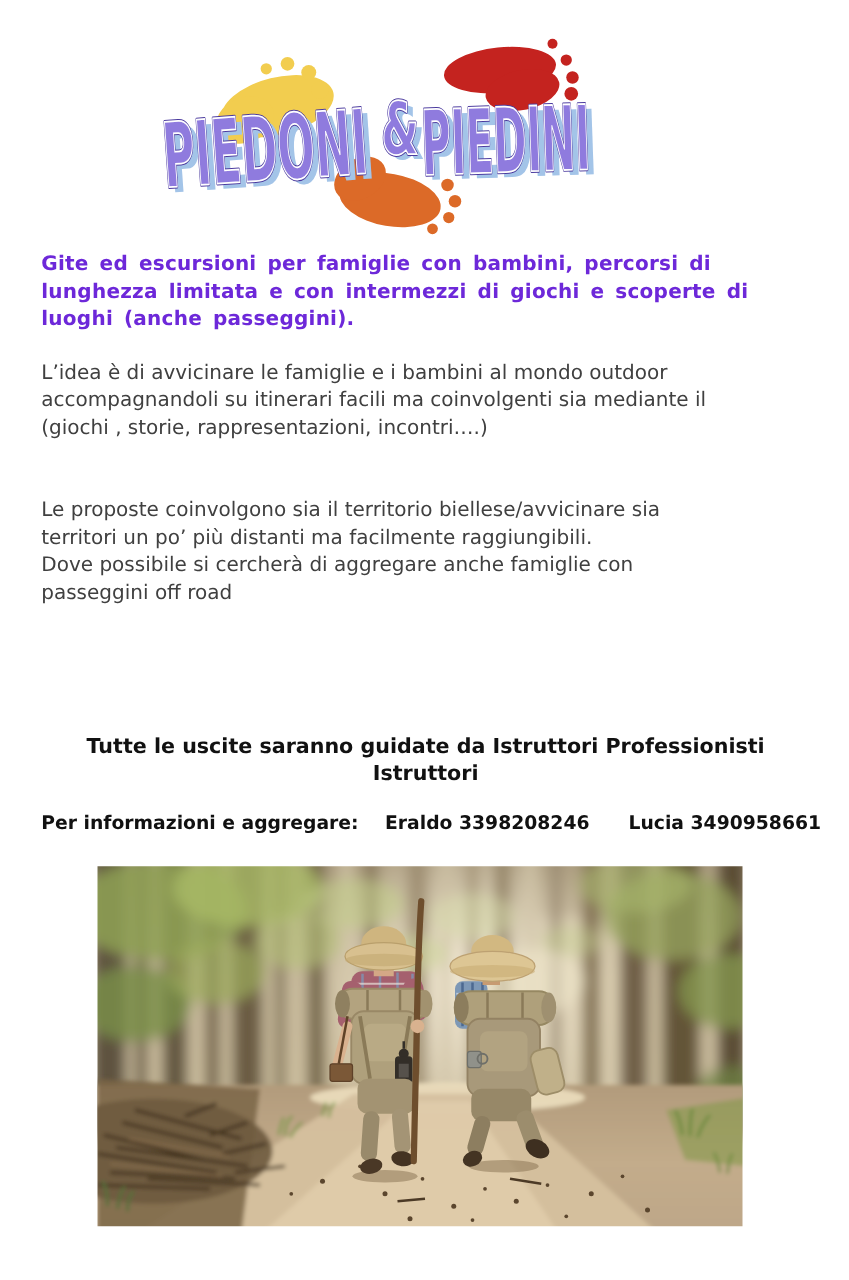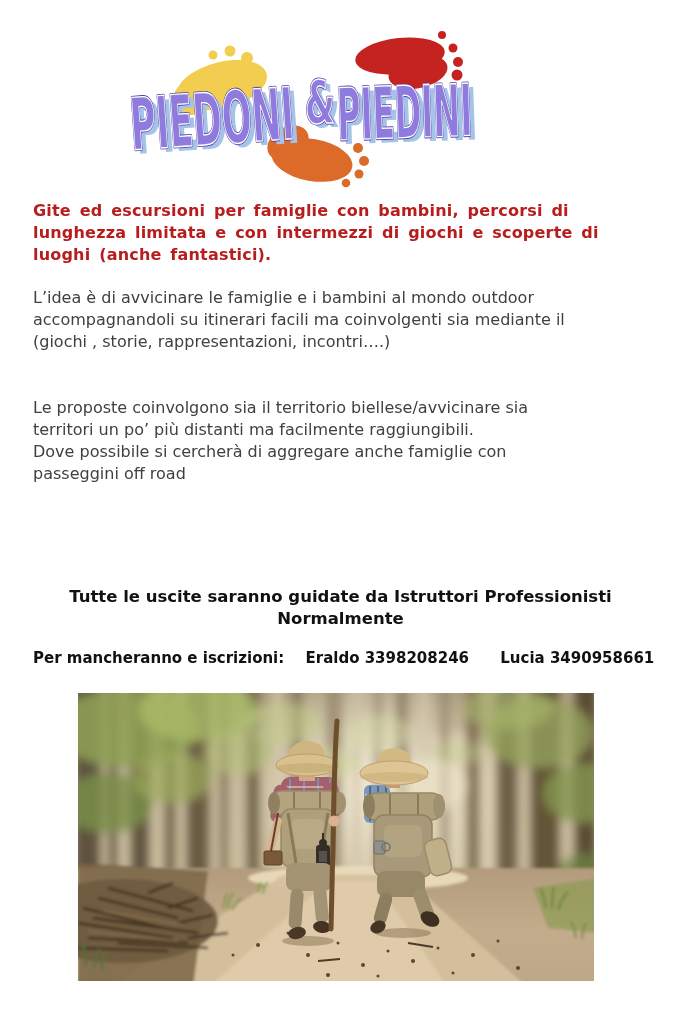--- a/index.html
+++ b/index.html
@@ -7,21 +7,21 @@
     position:relative;
     width:679px;height:1024px;
     background:#ffffff;
     overflow:hidden;
     font-family:"DejaVu Sans","Liberation Sans",sans-serif;
     color:#1b1b1b;
   }
   .logo-wrap{position:absolute;left:118px;top:30px;width:380px;height:170px;}
   .par{position:absolute;left:33px;width:615px;font-size:16px;line-height:22px;color:#404040;}
   .par .line{white-space:nowrap;}
-  .comic{font-weight:bold;letter-spacing:.2px;word-spacing:3px;color:#b91c1c;}
+  .comic{font-weight:bold;letter-spacing:.2px;word-spacing:3px;color:#6d28d9;}
   .heading{font-weight:bold;font-size:16.5px;color:#111;text-align:center;}
   .contact{font-weight:bold;font-size:15px;color:#111;white-space:nowrap;}
   .contact .gap1{margin-right:16px;}
   .contact .gap2{margin-right:26px;}
   .photo-wrap{position:absolute;left:78px;top:693px;width:516px;height:288px;}
   
   .lshadow{fill:#a3c4e8;}
   .lmain{fill:#8f7bde;stroke:#4b3a9e;stroke-width:3;stroke-linejoin:round;paint-order:stroke;}
   .lwhite{fill:none;stroke:#ffffff;stroke-width:1.4;}
   .logo-text{font-family:"DejaVu Sans","Liberation Sans",sans-serif;font-weight:bold;}
@@ -82,44 +82,44 @@
             <use href="#lamp"></use>
             <use href="#lw2"></use>
         </g>
       </g>
     </svg>
   </div>
 
   <div class="par comic" style="top:200px">
     <div class="line">Gite ed escursioni per famiglie con bambini, percorsi di</div>
     <div class="line">lunghezza limitata e con intermezzi di giochi e scoperte di</div>
-    <div class="line">luoghi (anche fantastici).</div>
+    <div class="line">luoghi (anche passeggini).</div>
   </div>
 
   <div class="par" style="top:287px">
     <div class="line">L’idea è di avvicinare le famiglie e i bambini al mondo outdoor</div>
     <div class="line">accompagnandoli su itinerari facili ma coinvolgenti sia mediante il</div>
     <div class="line">(giochi , storie, rappresentazioni, incontri….)</div>
   </div>
 
   <div class="par" style="top:397px">
     <div class="line">Le proposte coinvolgono sia il territorio biellese/avvicinare sia</div>
     <div class="line">territori un po’ più distanti ma facilmente raggiungibili.</div>
     <div class="line">Dove possibile si cercherà di aggregare anche famiglie con</div>
     <div class="line">passeggini off road</div>
   </div>
 
 
   <div class="par heading" style="top:586px">
     <div class="line">Tutte le uscite saranno guidate da Istruttori Professionisti</div>
-    <div class="line">Normalmente</div>
+    <div class="line">Istruttori</div>
   </div>
 
   <div class="par contact" style="top:647px">
-    <span class="gap1">Per mancheranno e iscrizioni:</span>
+    <span class="gap1">Per informazioni e aggregare:</span>
     <span class="gap2">Eraldo 3398208246</span>
     <span>Lucia 3490958661</span>
   </div>
 
   <div class="photo-wrap">
     <svg width="516" height="288" viewBox="0 0 516 288" role="img" aria-label="Due bambini visti di spalle con cappelli di paglia, zaini e bastone camminano su un sentiero sterrato nel bosco">
       <defs>
         <linearGradient id="bgGrad" x1="0" y1="0" x2="0" y2="1">
           <stop offset="0" stop-color="#a99a7d"></stop>
             <stop offset=".45" stop-color="#c8ba9c"></stop>

